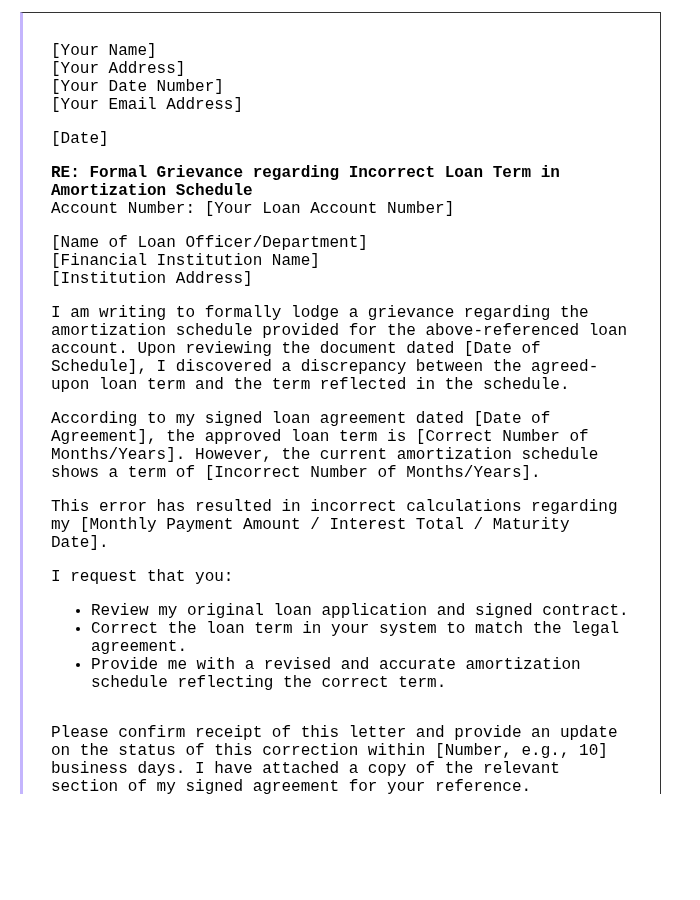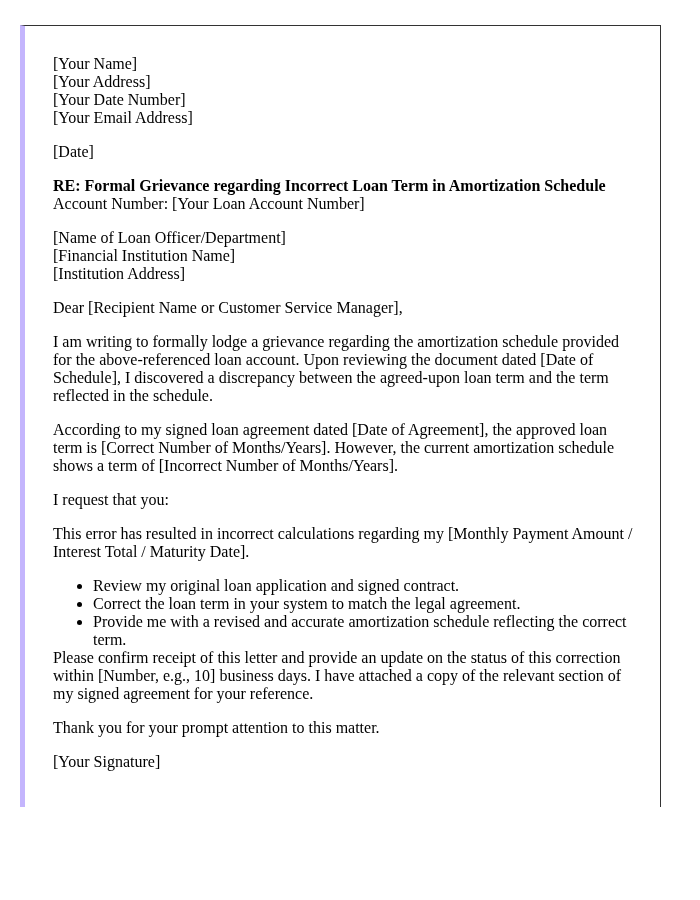--- a/index.html
+++ b/index.html
@@ -13,46 +13,47 @@
     position: relative;
     overflow: hidden;
     font-family: "Liberation Serif", "DejaVu Serif", serif;
     font-size: 16px;
     line-height: 18px;
     color: #000000;
   }
   .page-frame {
     position: absolute;
     left: 20px;
-    top: 25px;
+    top: 12px;
     width: 641px;
     height: 782px;
     border-top: 1px solid #333333;
-    border-left: 5px solid #c4b5fd;
+    border-left: 3px solid #c4b5fd;
     border-right: 1px solid #333333;
     box-sizing: border-box;
     overflow: hidden;
+    font-family: Liberation Mono, monospace;
   }
   .letter {
     position: absolute;
     left: 28px;
     top: 29px;
     width: 585px;
   }
   .block {
     margin: 0 0 16px 0;
   }
   .line {
     display: block;
   }
   .bold {
     font-weight: bold;
   }
   ul.requests {
-    margin: 0 0 0 0;
+    margin: 0 0 32px 0;
     padding-left: 40px;
     list-style: disc;
   }
   ul.requests li {
     margin: 0;
     padding: 0;
   }
 </style>
 </head>
 <body>
@@ -73,26 +74,25 @@
       <span class="line bold">RE: Formal Grievance regarding Incorrect Loan Term in Amortization Schedule</span>
       <span class="line">Account Number: [Your Loan Account Number]</span>
     </div>
 
     <div class="block">
       <span class="line">[Name of Loan Officer/Department]</span>
       <span class="line">[Financial Institution Name]</span>
       <span class="line">[Institution Address]</span>
     </div>
 
-    <p class="block">Dear [Recipient Name or Customer Service Manager],</p>
 
     <p class="block">I am writing to formally lodge a grievance regarding the amortization schedule provided for the above-referenced loan account. Upon reviewing the document dated [Date of Schedule], I discovered a discrepancy between the agreed-upon loan term and the term reflected in the schedule.</p>
     <p class="block">According to my signed loan agreement dated [Date of Agreement], the approved loan term is [Correct Number of Months/Years]. However, the current amortization schedule shows a term of [Incorrect Number of Months/Years].</p>
+    <p class="block">This error has resulted in incorrect calculations regarding my [Monthly Payment Amount / Interest Total / Maturity Date].</p>
     <p class="block">I request that you:</p>
-    <p class="block">This error has resulted in incorrect calculations regarding my [Monthly Payment Amount / Interest Total / Maturity Date].</p>
 
     <ul class="requests">
       <li>Review my original loan application and signed contract.</li>
       <li>Correct the loan term in your system to match the legal agreement.</li>
       <li>Provide me with a revised and accurate amortization schedule reflecting the correct term.</li>
     </ul>
 
     <p class="block">Please confirm receipt of this letter and provide an update on the status of this correction within [Number, e.g., 10] business days. I have attached a copy of the relevant section of my signed agreement for your reference.</p>
     <p class="block">Thank you for your prompt attention to this matter.</p>
 

